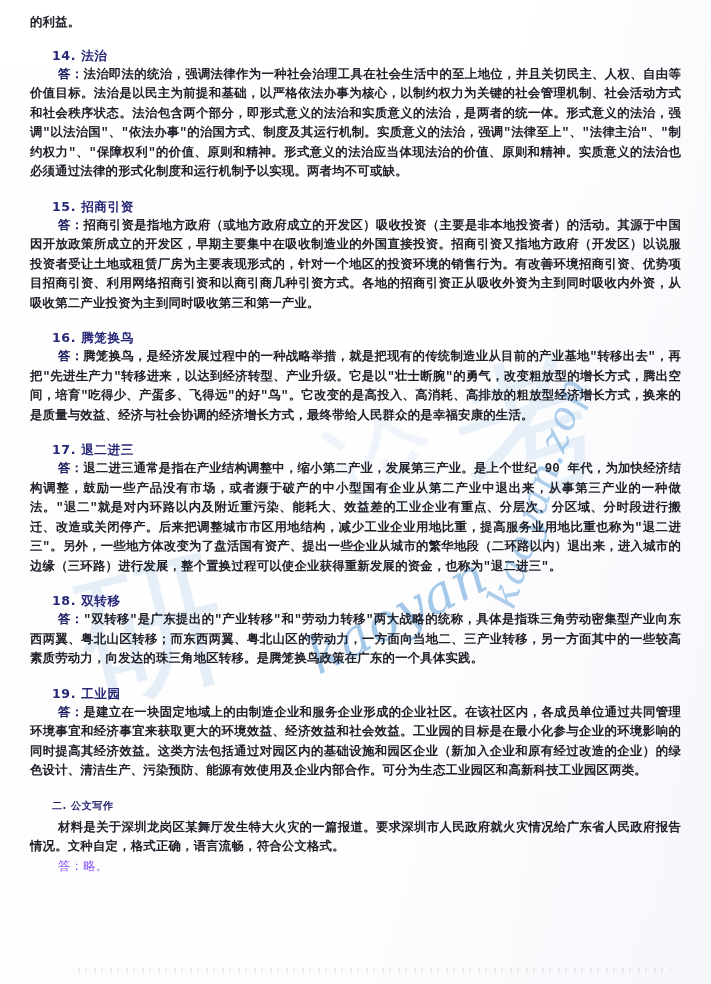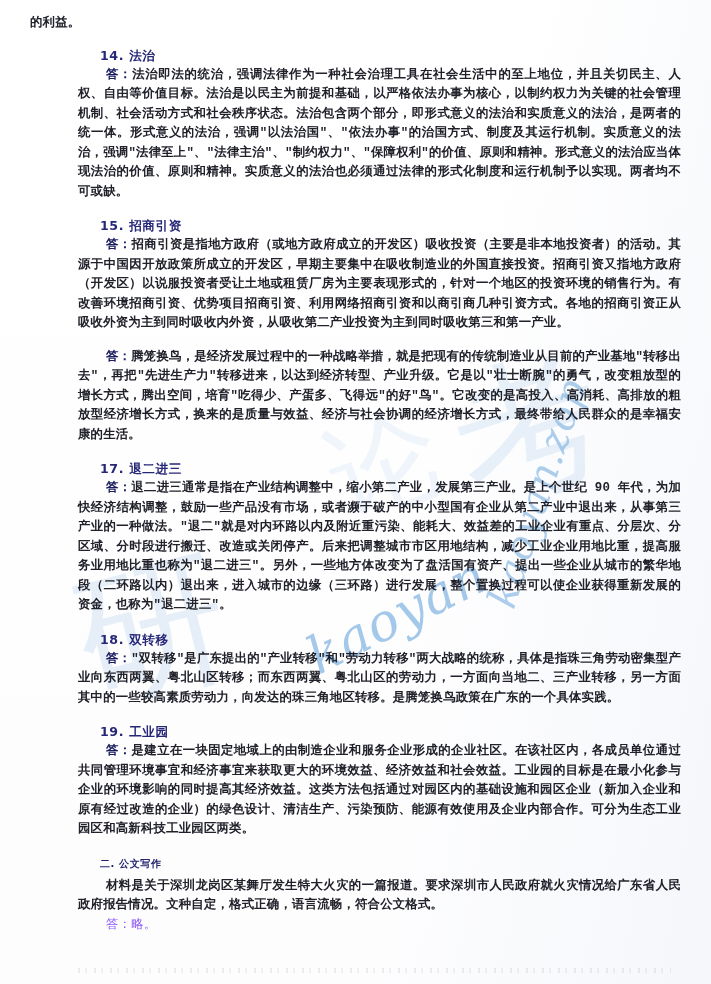--- a/index.html
+++ b/index.html
@@ -97,21 +97,20 @@
     text-justify: inter-ideograph;
     margin: 0;
     font-weight: 700;
   }
   .lead {
     margin: 0 0 8px 8px;
     text-indent: 0;
   }
   .block {
     margin-top: 14px;
-    margin-left: 48px;
   }
   .heading {
     color: #2a2a78;
     font-weight: 700;
     font-size: 12.6px;
     line-height: 19px;
     margin: 0 0 1px 30px;
     letter-spacing: .6px;
   }
   .para {
@@ -189,20 +188,24 @@
 
     <div class="block">
       <div class="heading">
         <span>15.</span>
         <span>招商引资</span>
       </div>
       <p class="cn para"><span class="ans">答：</span><span>招商引资是指地方政府（或地方政府成立的开发区）吸收投资（主要是非本地投资者）的活动。其源于中国因开放政策所成立的开发区，早期主要集中在吸收制造业的外国直接投资。招商引资又指地方政府（开发区）以说服投资者受让土地或租赁厂房为主要表现形式的，针对一个地区的投资环境的销售行为。有改善环境招商引资、优势项目招商引资、利用网络招商引资和以商引商几种引资方式。各地的招商引资正从吸收外资为主到同时吸收内外资，从吸收第二产业投资为主到同时吸收第三和第一产业。</span></p>
     </div>
 
     <div class="block">
+      <div class="heading">
+        <span>16.</span>
+        <span>腾笼换鸟</span>
+      </div>
       <p class="cn para"><span class="ans">答：</span><span>腾笼换鸟，是经济发展过程中的一种战略举措，就是把现有的传统制造业从目前的产业基地"转移出去"，再把"先进生产力"转移进来，以达到经济转型、产业升级。它是以"壮士断腕"的勇气，改变粗放型的增长方式，腾出空间，培育"吃得少、产蛋多、飞得远"的好"鸟"。它改变的是高投入、高消耗、高排放的粗放型经济增长方式，换来的是质量与效益、经济与社会协调的经济增长方式，最终带给人民群众的是幸福安康的生活。</span></p>
     </div>
 
     <div class="block">
       <div class="heading">
         <span>17.</span>
         <span>退二进三</span>
       </div>
       <p class="cn para"><span class="ans">答：</span><span>退二进三通常是指在产业结构调整中，缩小第二产业，发展第三产业。是上个世纪 90 年代，为加快经济结构调整，鼓励一些产品没有市场，或者濒于破产的中小型国有企业从第二产业中退出来，从事第三产业的一种做法。"退二"就是对内环路以内及附近重污染、能耗大、效益差的工业企业有重点、分层次、分区域、分时段进行搬迁、改造或关闭停产。后来把调整城市市区用地结构，减少工业企业用地比重，提高服务业用地比重也称为"退二进三"。另外，一些地方体改变为了盘活国有资产、提出一些企业从城市的繁华地段（二环路以内）退出来，进入城市的边缘（三环路）进行发展，整个置换过程可以使企业获得重新发展的资金，也称为"退二进三"。</span></p>
     </div>

